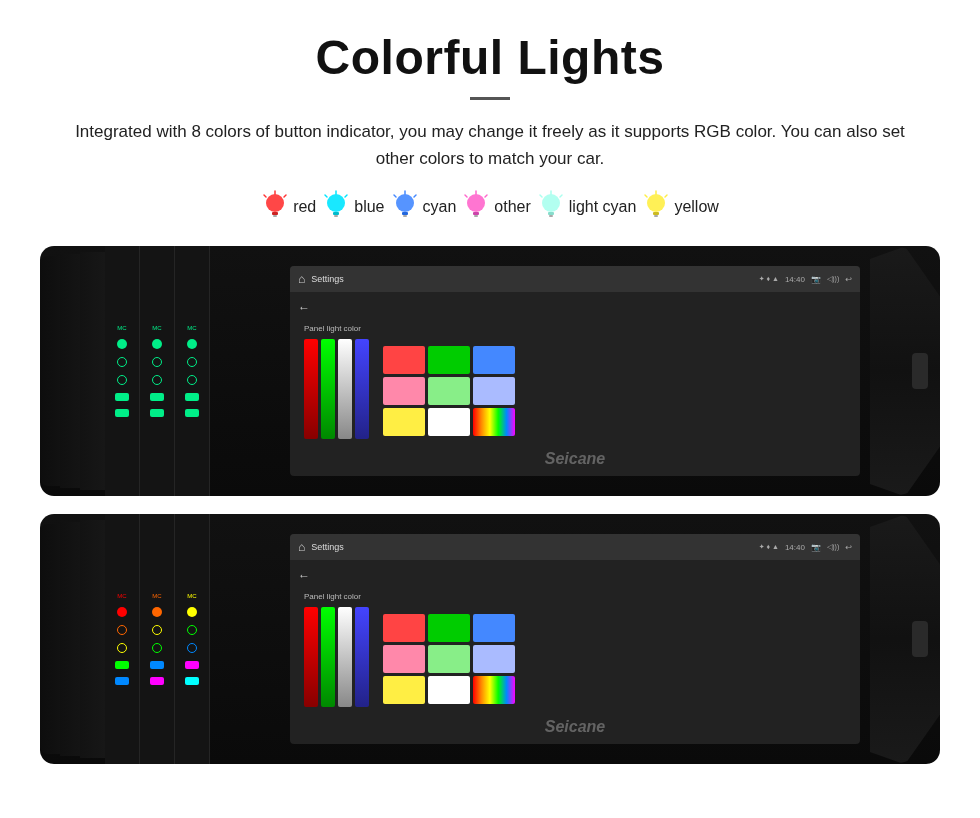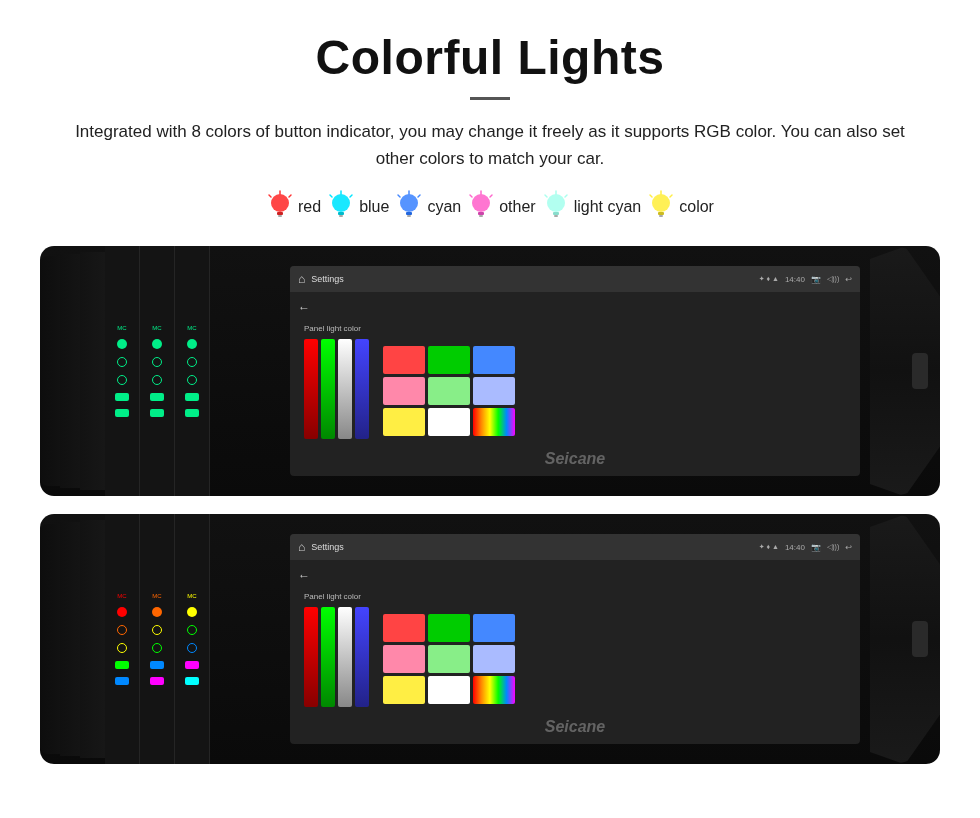--- a/index.html
+++ b/index.html
@@ -148,21 +148,21 @@
 
     <div class="color-item">
       <svg class="bulb-icon" viewBox="0 0 28 34" fill="none" xmlns="http://www.w3.org/2000/svg">
         <ellipse cx="14" cy="13" rx="9" ry="9" fill="#ffee44" opacity="0.9"></ellipse>
         <rect x="11" y="22" width="6" height="3" rx="1" fill="#ccbb22"></rect>
         <rect x="12" y="25" width="4" height="2" rx="1" fill="#aaaaaa"></rect>
         <line x1="14" y1="4" x2="14" y2="1" stroke="#ffee44" stroke-width="1.5" stroke-linecap="round"></line>
         <line x1="5" y1="7" x2="3" y2="5" stroke="#ffee44" stroke-width="1.5" stroke-linecap="round"></line>
         <line x1="23" y1="7" x2="25" y2="5" stroke="#ffee44" stroke-width="1.5" stroke-linecap="round"></line>
       </svg>
-      <span>color</span>
+      <span>yellow</span>
     </div>
   </div>
 
   <div class="car-unit-section">
     <div style="width:900px;height:250px;margin:0 auto;position:relative;background:linear-gradient(180deg,#111 0%,#0a0a0a 100%);border-radius:14px;display:flex;align-items:center;overflow:hidden;">
 
       <div style="width:240px;height:250px;position:relative;flex-shrink:0;">
 
         <div style="position:absolute;left:0;top:10px;width:60px;height:230px;background:linear-gradient(90deg,#0d0d0d,#1a1a1a);border-right:1px solid #2a2a2a;border-radius:8px 0 0 8px;"></div>
         <div style="position:absolute;left:20px;top:8px;width:60px;height:234px;background:linear-gradient(90deg,#101010,#1c1c1c);border-right:1px solid #2a2a2a;"></div>

